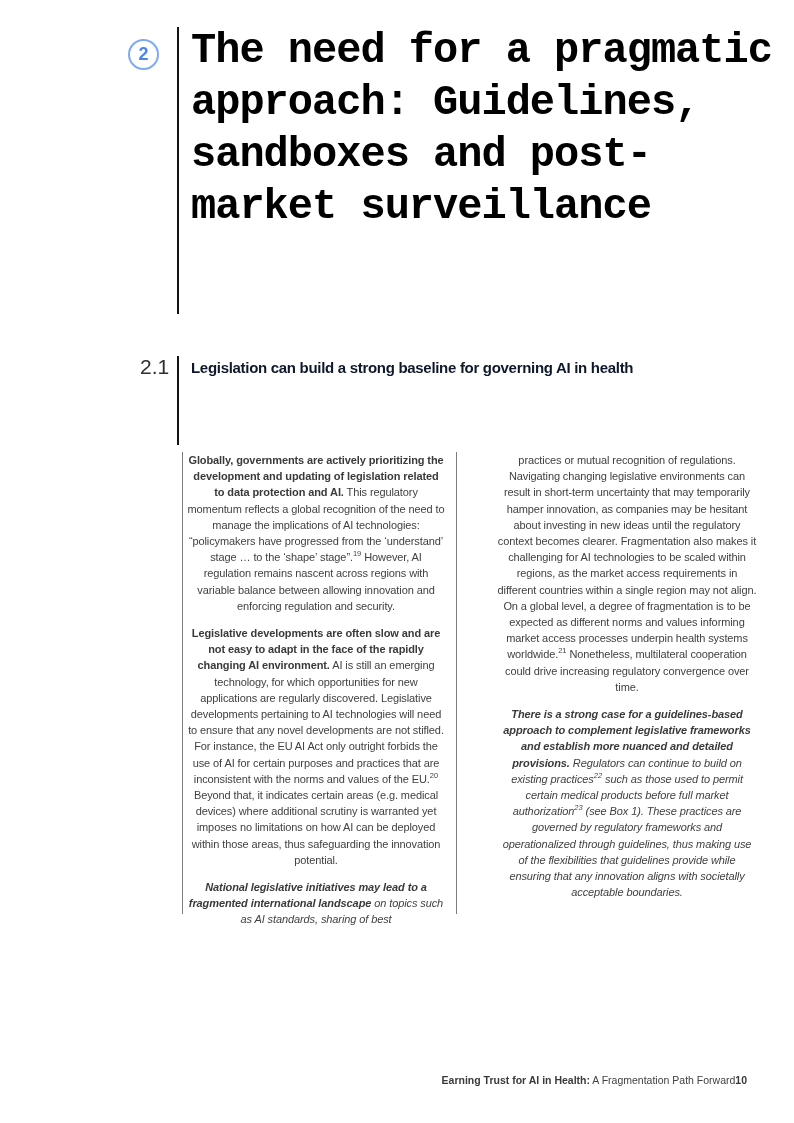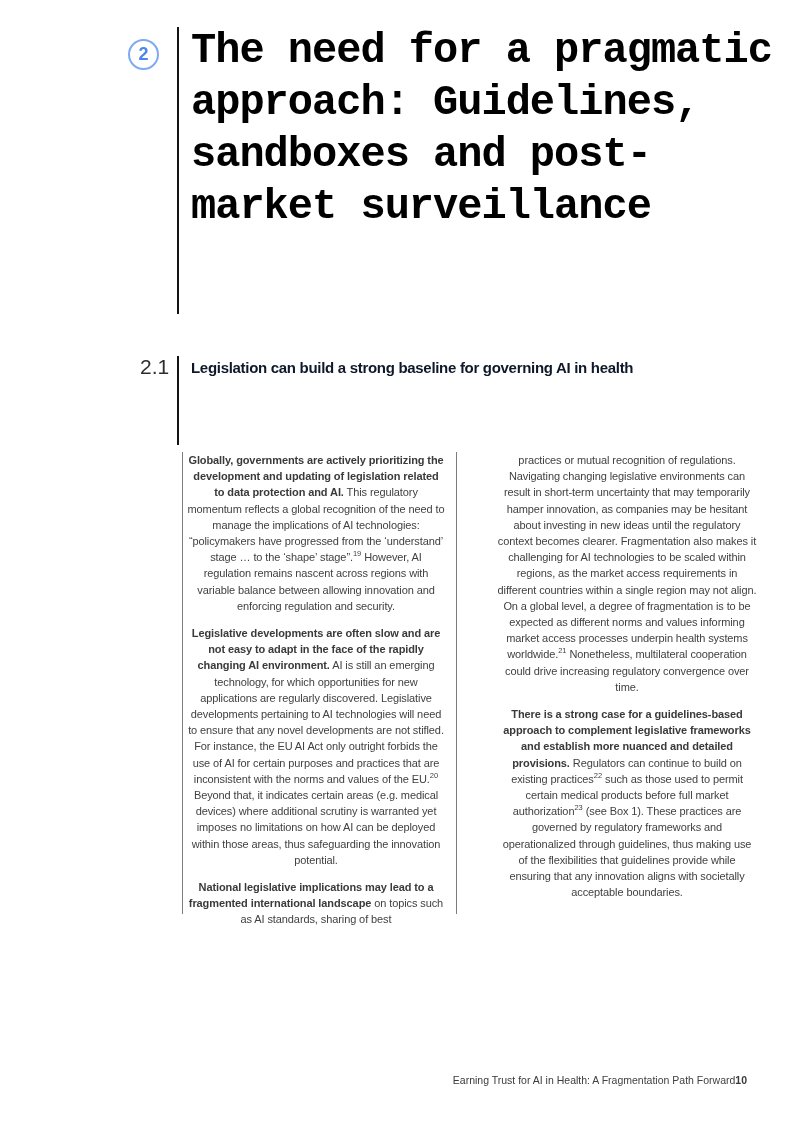--- a/index.html
+++ b/index.html
@@ -51,31 +51,31 @@
   .col-rule-left  { left:182px; }
   .col-rule-mid   { left:456px; }
   .col {
     position:absolute; top:452px;
     font-size:11px; line-height:16.2px; letter-spacing:-0.1px;
     color:#414141;
   }
   .col-left  { left:187px; width:258px; }
   .col-right { left:497px; width:260px; }
   .col p { margin:0 0 11px 0;text-align:center; }
-  .col p:last-child { margin-bottom:0; }
+  .col p:last-child { margin-bottom:0;font-style:italic; }
   .lead { font-weight:bold; color:#3a3a3a; }
   sup.fn { font-size:7.5px; line-height:0; vertical-align:super; letter-spacing:0; }
 
   
   .footer {
     position:absolute; top:1074px; right:47px;
     font-size:10.5px; line-height:13px; color:#414141;
     white-space:nowrap;
   }
-  .footer .ft-bold { font-weight:normal; color:#3a3a3a;margin-top:39px; }
+  .footer .ft-bold { font-weight:bold; color:#3a3a3a;margin-top:39px; }
   .footer .ft-page { font-weight:bold; color:#3a3a3a; }
 </style>
 </head>
 <body>
 
 <div class="page">
 
   <div class="chapter-badge">
     <span>2</span>
   </div>
@@ -85,21 +85,21 @@
   <div class="section-number">2.1</div>
   <div class="rule-v section-rule"></div>
   <h2 class="section-title">Legislation can build a strong baseline for governing AI in health</h2>
 
   <div class="col-rule col-rule-left"></div>
   <div class="col-rule col-rule-mid"></div>
 
   <div class="col col-left">
     <p><span class="lead">Globally, governments are actively prioritizing the development and updating of legislation related to data protection and AI.</span><span> This regulatory momentum reflects a global recognition of the need to manage the implications of AI technologies: “policymakers have progressed from the ‘understand’ stage … to the ‘shape’ stage”.</span><sup class="fn">19</sup><span> However, AI regulation remains nascent across regions with variable balance between allowing innovation and enforcing regulation and security.</span></p>
     <p><span class="lead">Legislative developments are often slow and are not easy to adapt in the face of the rapidly changing AI environment.</span><span> AI is still an emerging technology, for which opportunities for new applications are regularly discovered. Legislative developments pertaining to AI technologies will need to ensure that any novel developments are not stifled. For instance, the EU AI Act only outright forbids the use of AI for certain purposes and practices that are inconsistent with the norms and values of the EU.</span><sup class="fn">20</sup><span> Beyond that, it indicates certain areas (e.g. medical devices) where additional scrutiny is warranted yet imposes no limitations on how AI can be deployed within those areas, thus safeguarding the innovation potential.</span></p>
-    <p><span class="lead">National legislative implications may lead to a fragmented international landscape</span><span> on topics such as AI standards, sharing of best</span></p>
+    <p><span class="lead">National legislative initiatives may lead to a fragmented international landscape</span><span> on topics such as AI standards, sharing of best</span></p>
   </div>
 
   <div class="col col-right">
     <p><span>practices or mutual recognition of regulations. Navigating changing legislative environments can result in short-term uncertainty that may temporarily hamper innovation, as companies may be hesitant about investing in new ideas until the regulatory context becomes clearer. Fragmentation also makes it challenging for AI technologies to be scaled within regions, as the market access requirements in different countries within a single region may not align. On a global level, a degree of fragmentation is to be expected as different norms and values informing market access processes underpin health systems worldwide.</span><sup class="fn">21</sup><span> Nonetheless, multilateral cooperation could drive increasing regulatory convergence over time.</span></p>
     <p><span class="lead">There is a strong case for a guidelines-based approach to complement legislative frameworks and establish more nuanced and detailed provisions.</span><span> Regulators can continue to build on existing practices</span><sup class="fn">22</sup><span> such as those used to permit certain medical products before full market authorization</span><sup class="fn">23</sup><span> (see Box 1). These practices are governed by regulatory frameworks and operationalized through guidelines, thus making use of the flexibilities that guidelines provide while ensuring that any innovation aligns with societally acceptable boundaries.</span></p>
   </div>
 
   <div class="footer">
     <span class="ft-bold">Earning Trust for AI in Health:</span><span> A Fragmentation Path Forward</span><span class="ft-page">10</span>
   </div>

